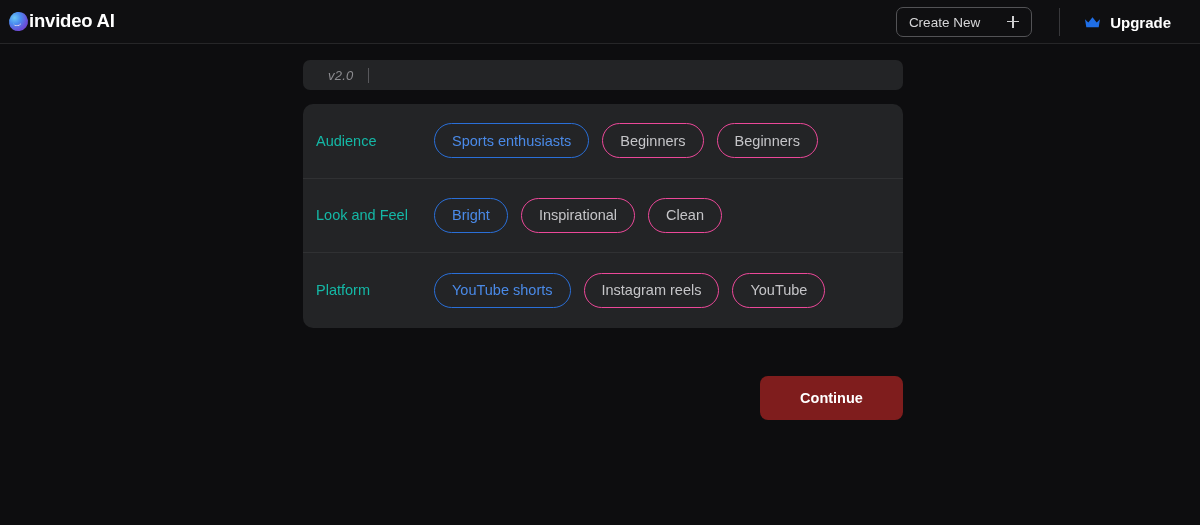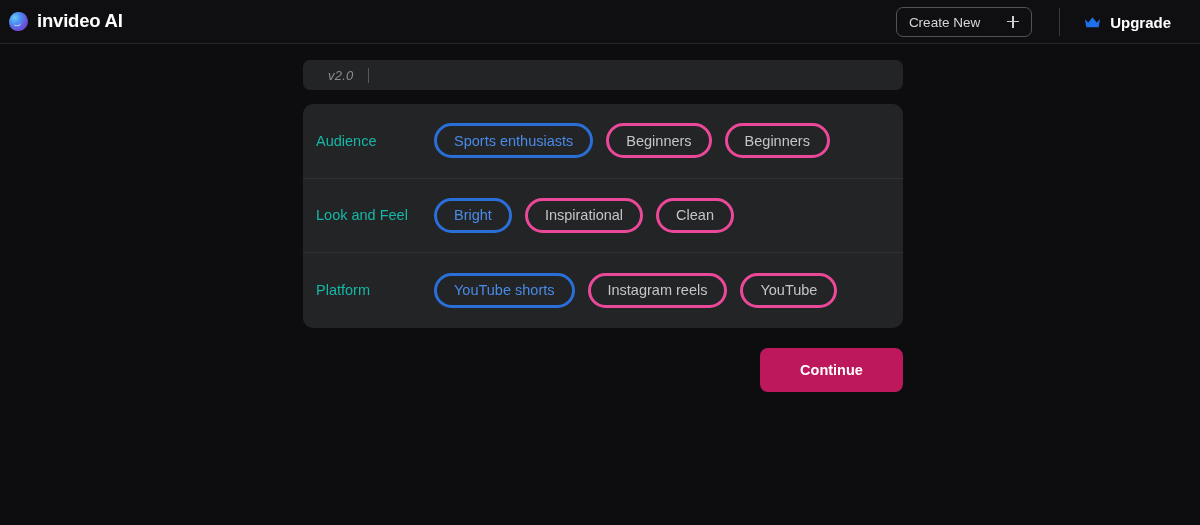--- a/index.html
+++ b/index.html
@@ -19,21 +19,21 @@
     width: 1200px;
     background: #0f0f11;
     border-bottom: 1px solid #262628;
     display: flex;
     align-items: center;
   }
 
   .brand {
     display: flex;
     align-items: center;
-    gap: 9px;
+    gap: 1px;
     margin-left: 9px;
   }
 
   .brand-logo {
     width: 19px;
     height: 19px;
     border-radius: 50% 48% 52% 50% / 55% 50% 50% 45%;
     background: radial-gradient(circle at 32% 28%, #6ec8f5 0%, #4a8ef0 32%, #6a4fd8 68%, #7b3fc4 100%);
     position: relative;
     flex: none;
@@ -187,21 +187,21 @@
   .pill-group {
     display: flex;
     align-items: center;
     gap: 13px;
   }
 
   .pill {
     height: 35px;
     padding: 0 17px;
     border-radius: 18px;
-    border: 3px solid #ec4899;
+    border: 1px solid #ec4899;
     background: transparent;
     color: #c5c5c8;
     font-family: "Liberation Sans", sans-serif;
     font-size: 14.5px;
     cursor: pointer;
     white-space: nowrap;
     display: flex;
     align-items: center;
     text-align: right;
   }
@@ -212,28 +212,29 @@
 
   
   .continue-row {
     margin-top: 20px;
     display: flex;
     justify-content: flex-end;
   }
   .continue-btn {
     width: 143px;
     height: 44px;
-    background: #be185d;
+    background: #7f1d1d;
     border: none;
     border-radius: 8px;
     color: #ffffff;
     font-family: "Liberation Sans", sans-serif;
     font-size: 14.5px;
     font-weight: bold;
     cursor: pointer;
+    margin-top: 28px;
   }
 </style>
 </head>
 <body>
 
 <div class="header">
 
   <div class="brand">
     <span class="brand-logo"></span>
     <span class="brand-name">invideo AI</span>

